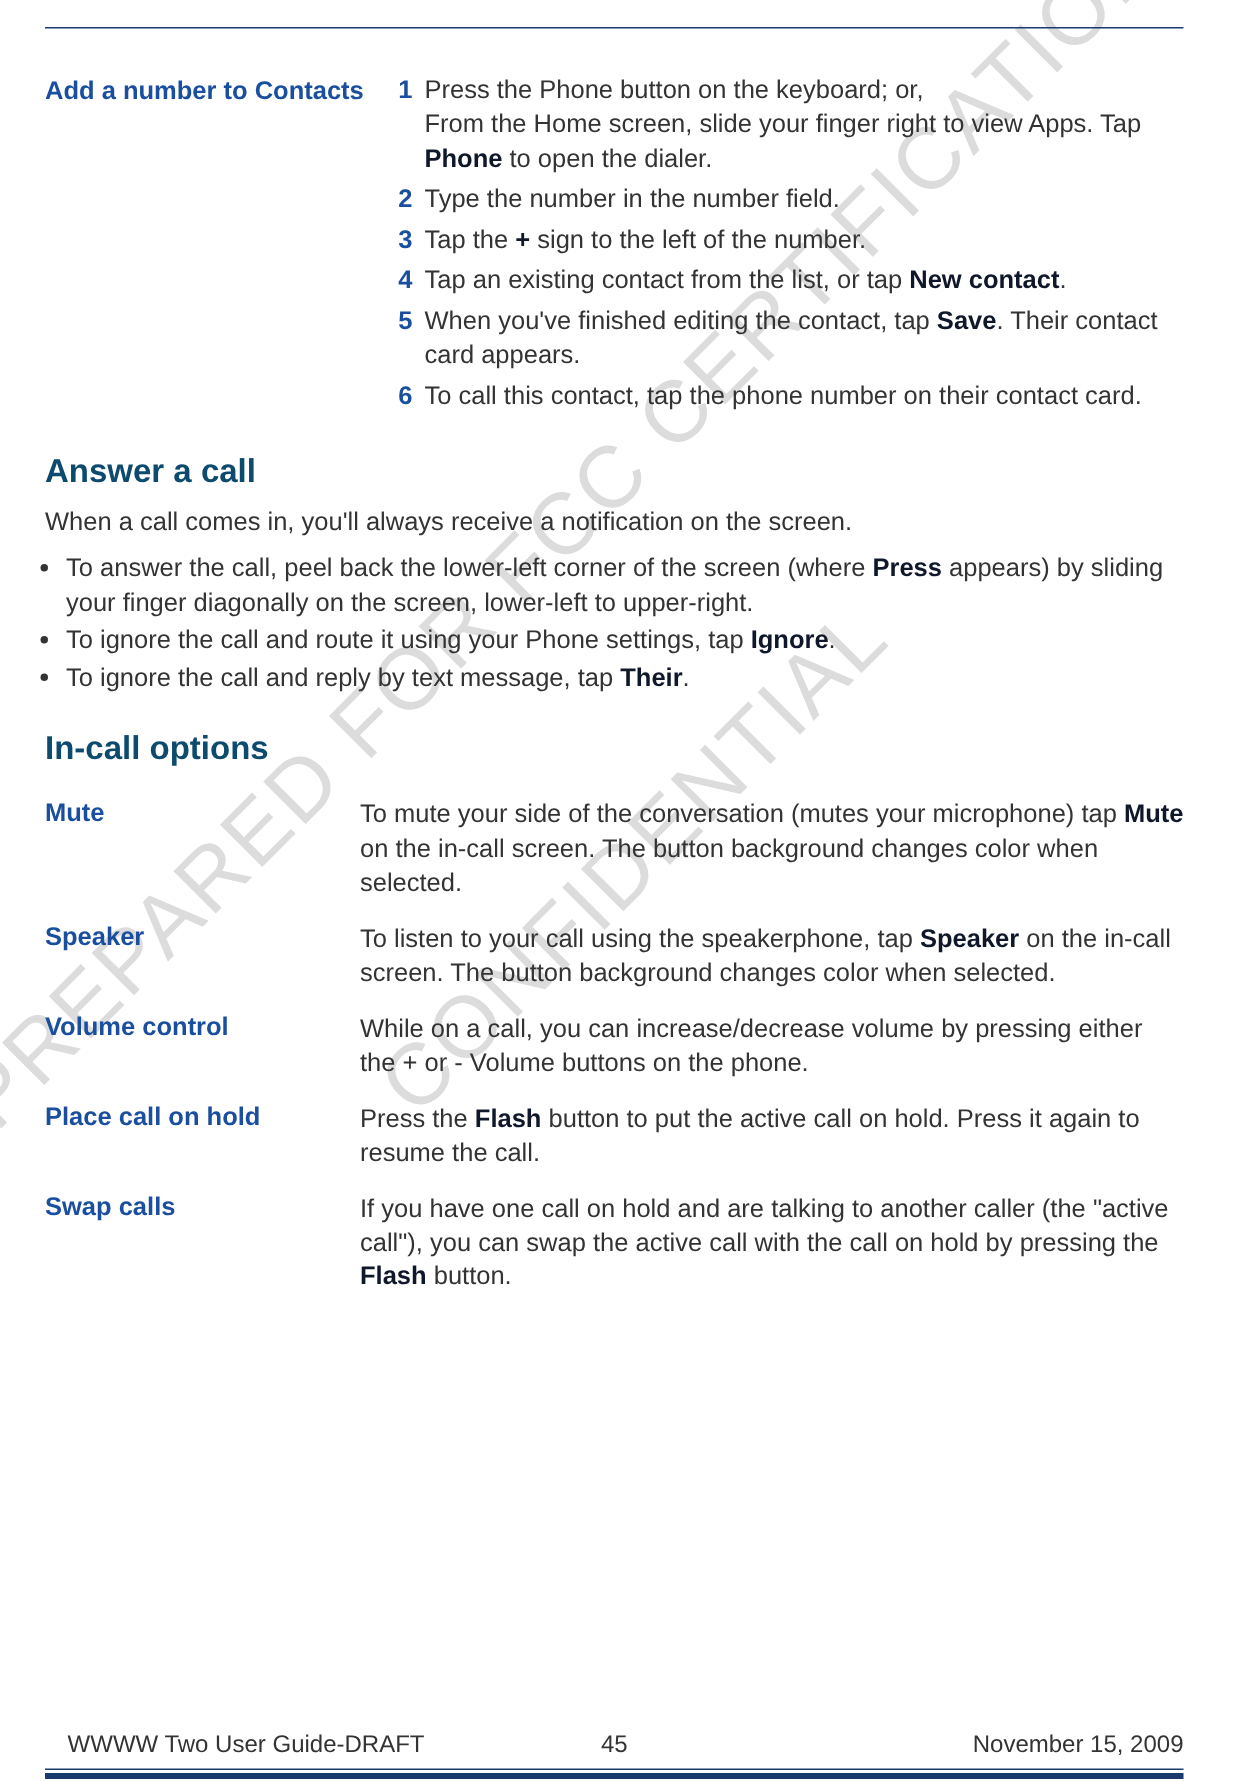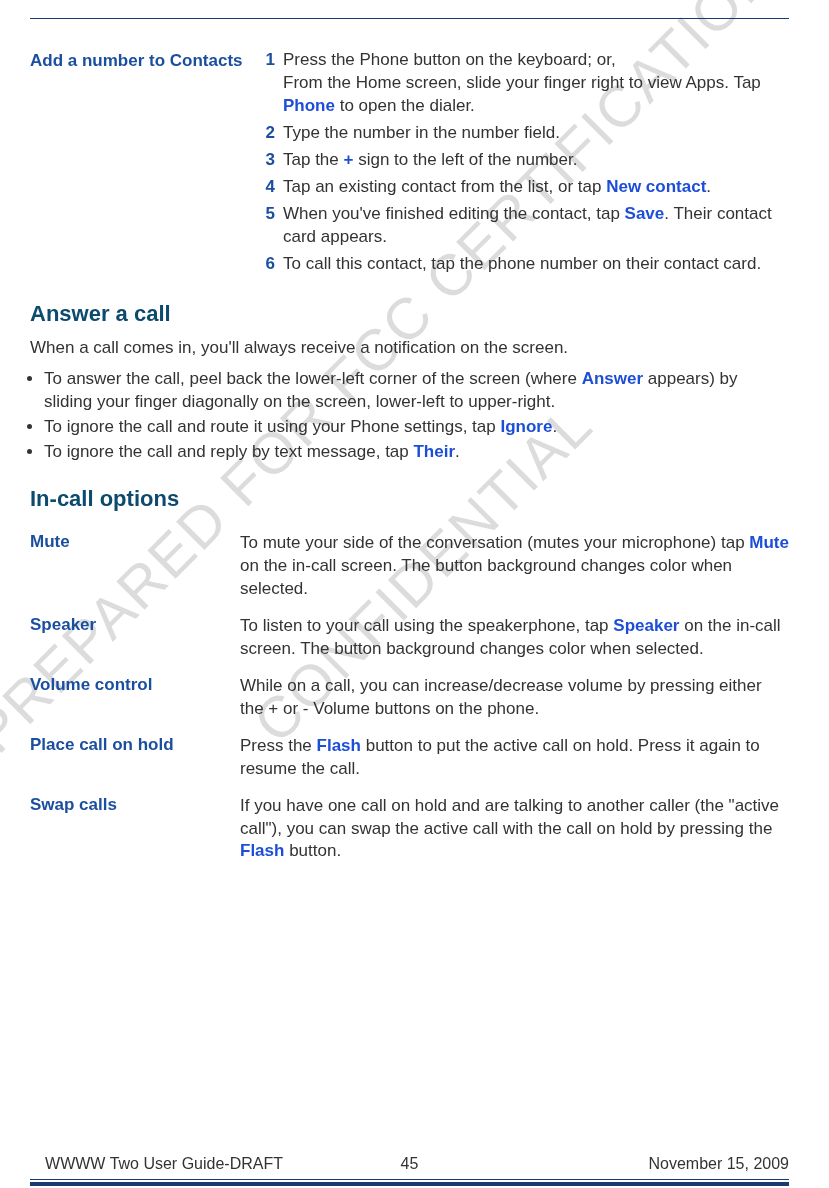--- a/index.html
+++ b/index.html
@@ -4,21 +4,21 @@
 <style>
   * { margin: 0; padding: 0; box-sizing: border-box; }
   html, body { width: 829px; height: 1188px; background: #fff; font-family: "Segoe UI", "Myriad Pro", Arial, sans-serif; color: #333; }
   .page { position: relative; width: 829px; height: 1188px; padding: 0 40px 0 30px; }
   .topbar { border-top: 1px solid #1a3a6e; margin: 18px 0 0 0; }
   .content { padding-top: 30px; }
   .watermark1, .watermark2 { position: absolute; font-size: 60px; font-weight: 400; color: #dcdcdc; letter-spacing: 2px; pointer-events: none; user-select: none; white-space: nowrap; z-index: 0; }
   .watermark1 { left: -40px; top: 700px; transform: rotate(-45deg); transform-origin: left top; font-size: 58px; }
   .watermark2 { left: 240px; top: 690px; transform: rotate(-45deg); transform-origin: left top; font-size: 58px; }
   .z { position: relative; z-index: 1; }
-  .blue-inline { color: #1d4ed8; font-weight: 700; }
+  .blue-inline { color: #0f172a; font-weight: 700; }
   .section-title { color: #0c4a6e; font-weight: 700; font-size: 22px; margin: 22px 0 10px 0; }
   .para { font-size: 17px; line-height: 1.35; margin: 6px 0; color: #333; }
   .add-block { display: flex; align-items: flex-start; }
   .add-label { color: #1a4e9e; font-weight: 700; font-size: 17px; width: 225px; flex: 0 0 225px; padding-top: 2px; }
   .steps { flex: 1; }
   .step-row { display: flex; align-items: flex-start; margin-bottom: 4px; }
   .step-num { color: #1a4e9e; font-weight: 700; width: 20px; flex: 0 0 20px; text-align: right; margin-right: 8px; font-size: 17px; line-height: 1.35; }
   .step-text { font-size: 17px; line-height: 1.35; color: #333; flex: 1; }
   .bullets { margin: 8px 0 0 14px; }
   .bullets li { font-size: 17px; line-height: 1.35; margin-bottom: 2px; list-style: disc; color: #333; }
@@ -71,21 +71,21 @@
           <div class="step-row">
             <div class="step-num">6</div>
             <div class="step-text">To call this contact, tap the phone number on their contact card.</div>
           </div>
         </div>
     </div>
 
     <div class="section-title">Answer a call</div>
     <div class="para">When a call comes in, you'll always receive a notification on the screen.</div>
     <ul class="bullets">
-        <li>To answer the call, peel back the lower-left corner of the screen (where <span class="blue-inline">Answer</span> appears) by sliding your finger diagonally on the screen, lower-left to upper-right.</li>
+        <li>To answer the call, peel back the lower-left corner of the screen (where <span class="blue-inline">Press</span> appears) by sliding your finger diagonally on the screen, lower-left to upper-right.</li>
         <li>To ignore the call and route it using your Phone settings, tap <span class="blue-inline">Ignore</span>.</li>
         <li>To ignore the call and reply by text message, tap <span class="blue-inline">Their</span>.</li>
       </ul>
 
     <div class="section-title">In-call options</div>
     <div class="incall-table">
         <div class="incall-row">
           <div class="incall-label">Mute</div>
           <div class="incall-desc">To mute your side of the conversation (mutes your microphone) tap <span class="blue-inline">Mute</span> on the in-call screen. The button background changes color when selected.</div>
         </div>

